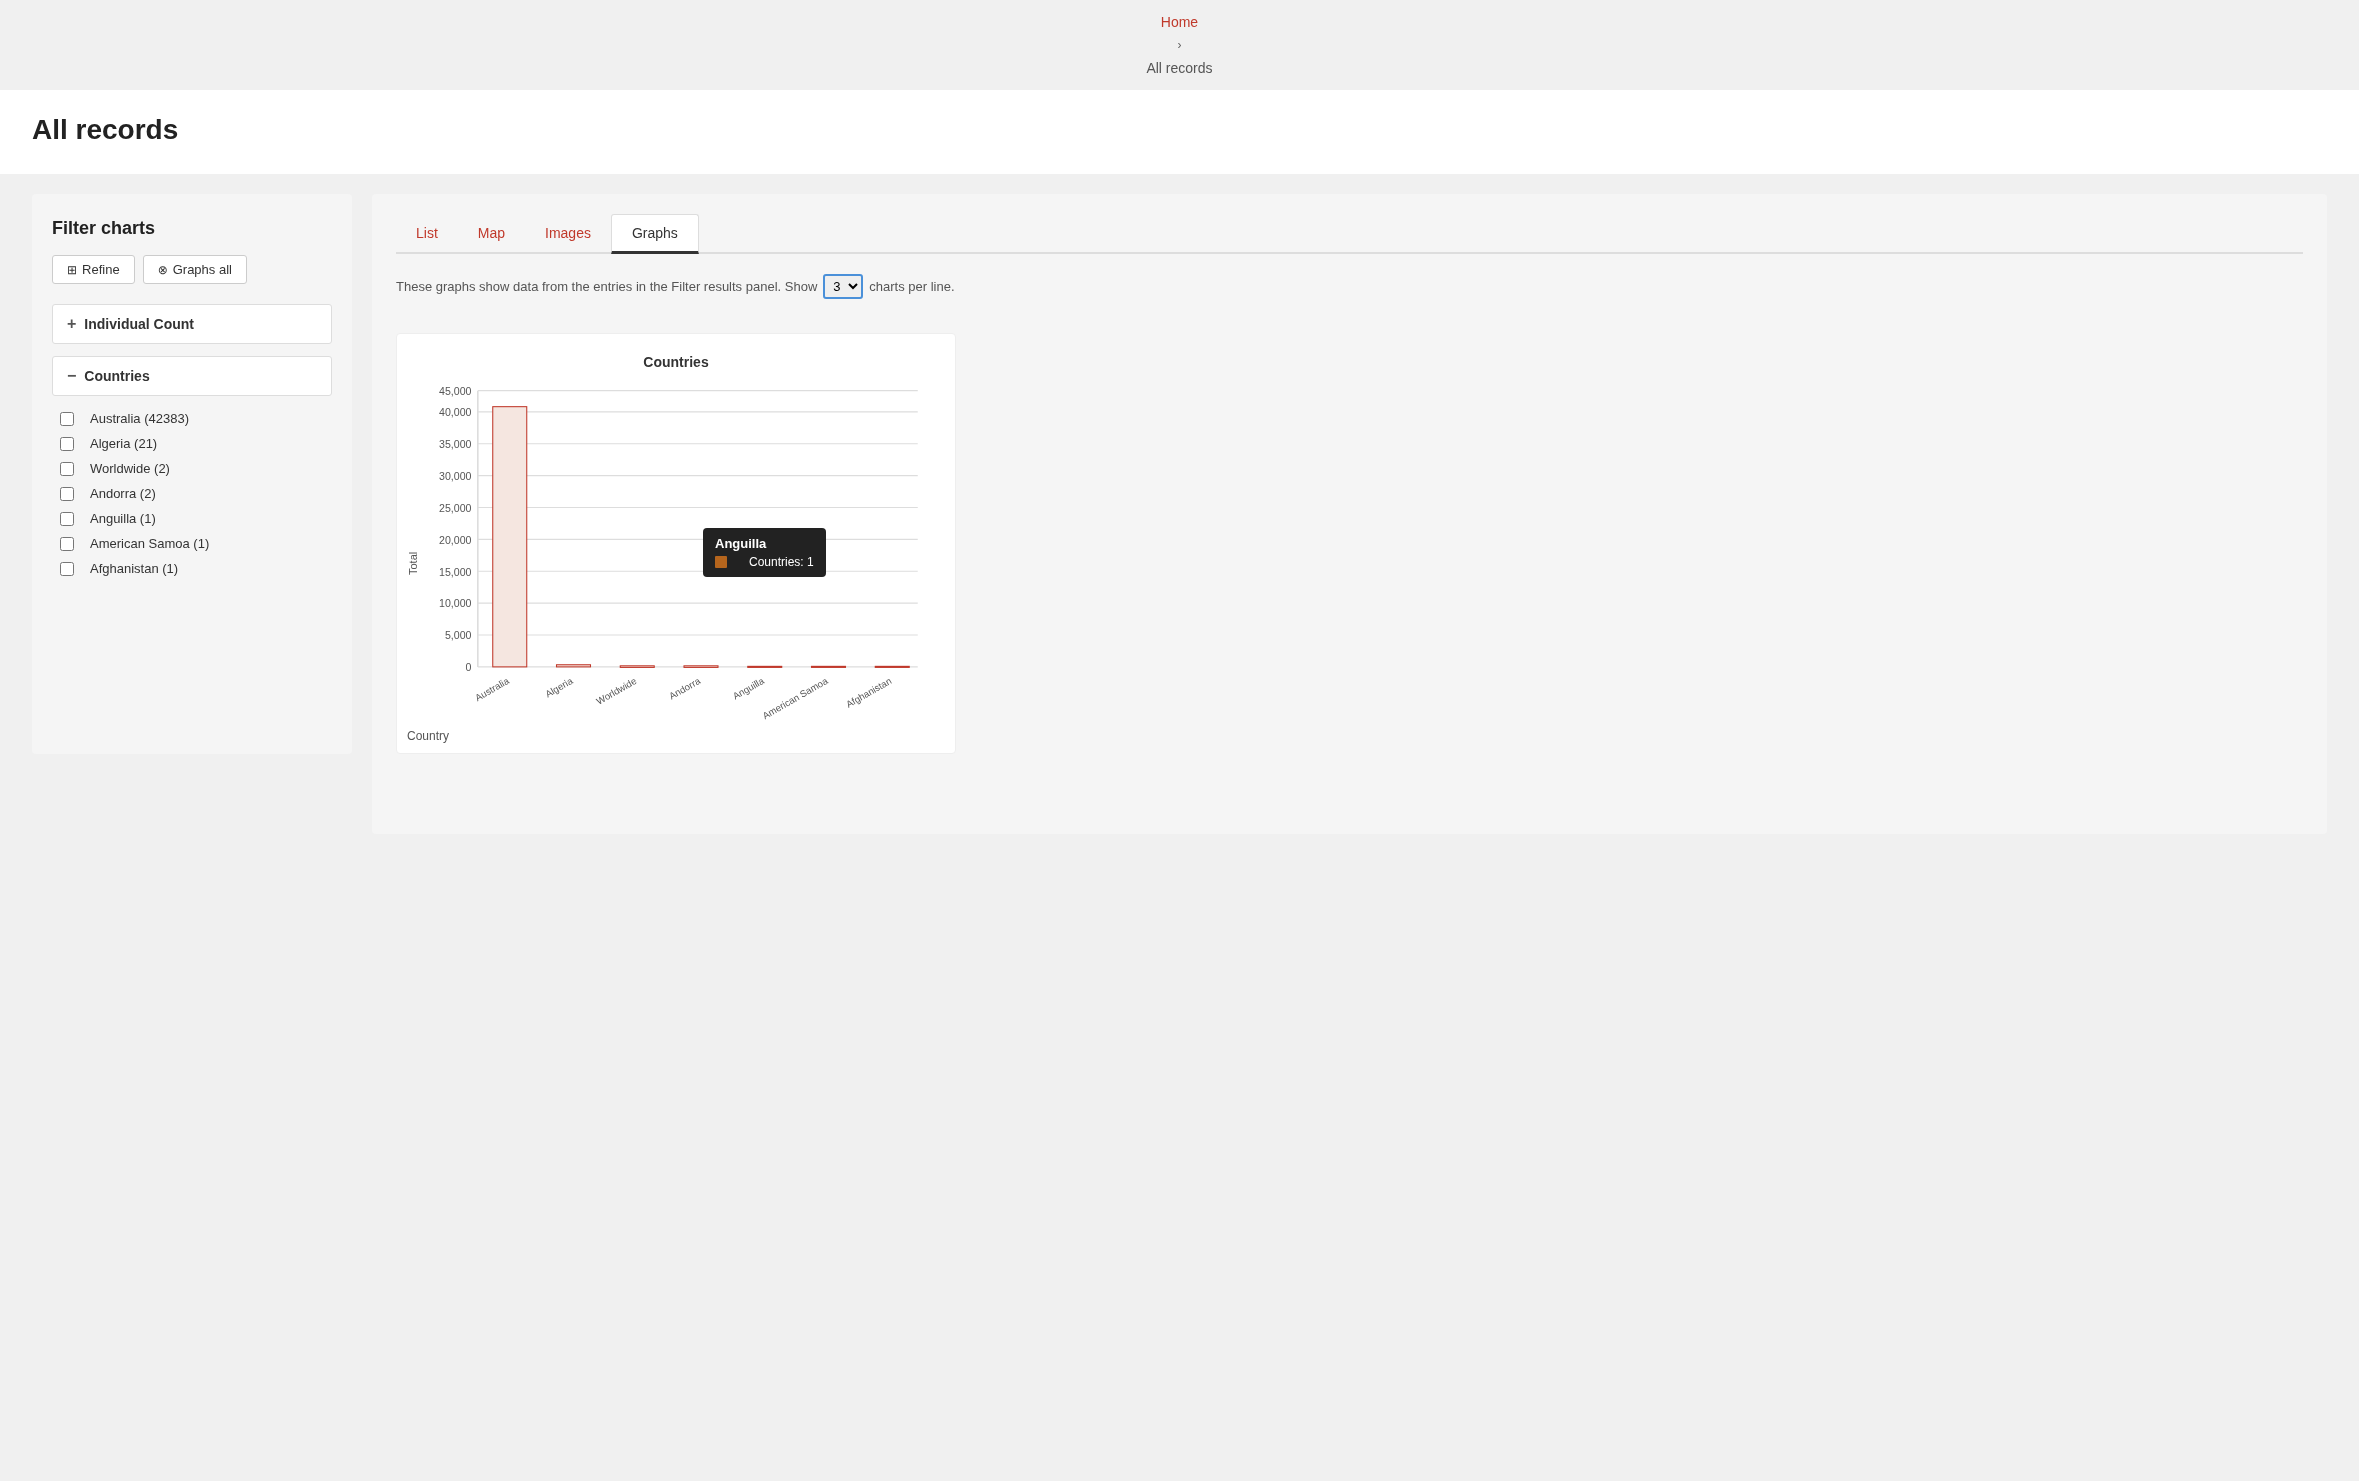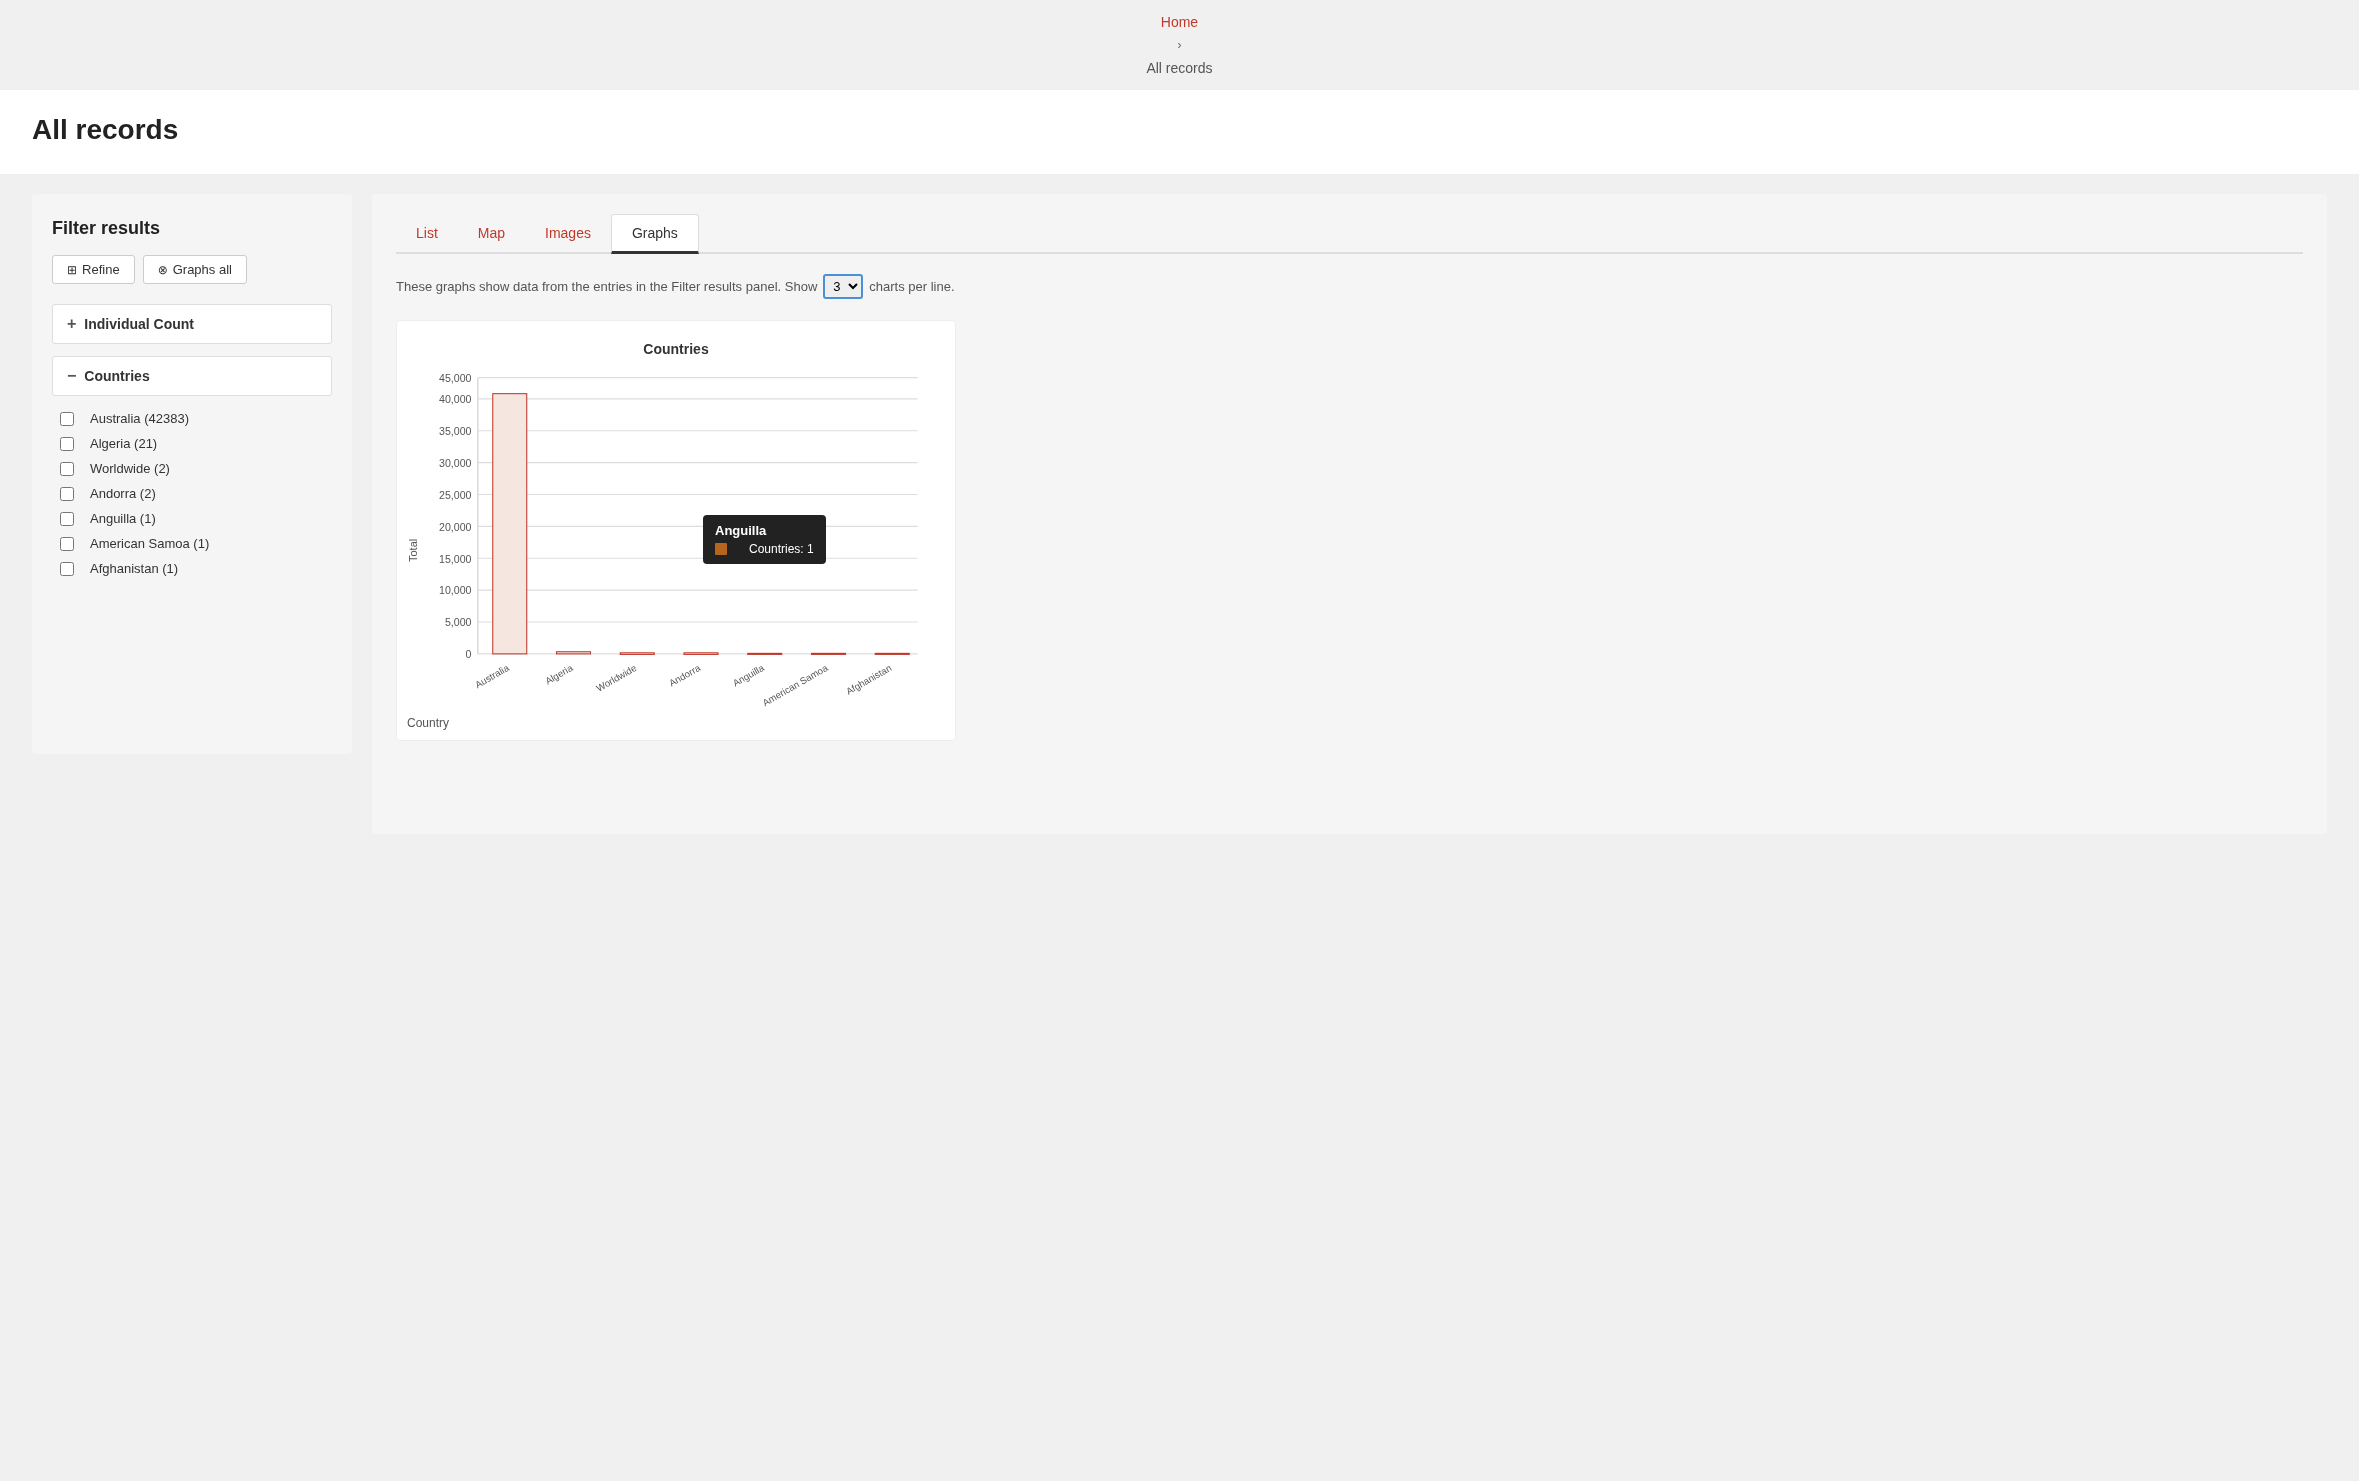--- a/index.html
+++ b/index.html
@@ -151,21 +151,21 @@
       background: #fff;
       border-top: 1px solid #ddd;
       border-left: 1px solid #ddd;
       border-right: 1px solid #ddd;
       border-radius: 3px 3px 0 0;
     }
 
     .graphs-info {
       font-size: 13px;
       color: #555;
-      margin-bottom: 21px;
+      margin-bottom: 34px;
       display: flex;
       align-items: center;
       gap: 6px;
     }
     .charts-select {
       border: 2px solid #4a90d9;
       border-radius: 3px;
       padding: 2px 4px;
       font-size: 13px;
     }
@@ -256,21 +256,21 @@
   <span class="breadcrumb-current">All records</span>
 </div>
 
 <div class="page-title-area">
   <h1 class="page-title">All records</h1>
 </div>
 
 <div class="main-layout">
 
   <div class="filter-panel">
-    <div class="filter-title">Filter results</div>
+    <div class="filter-title">Filter charts</div>
     <div class="filter-buttons">
       <button class="btn-refine">
         <span class="filter-icon">⊞</span>
         <span>Refine</span>
       </button>
       <button class="btn-clearall">
         <span class="filter-icon">⊗</span>
         <span>Graphs all</span>
       </button>
     </div>

